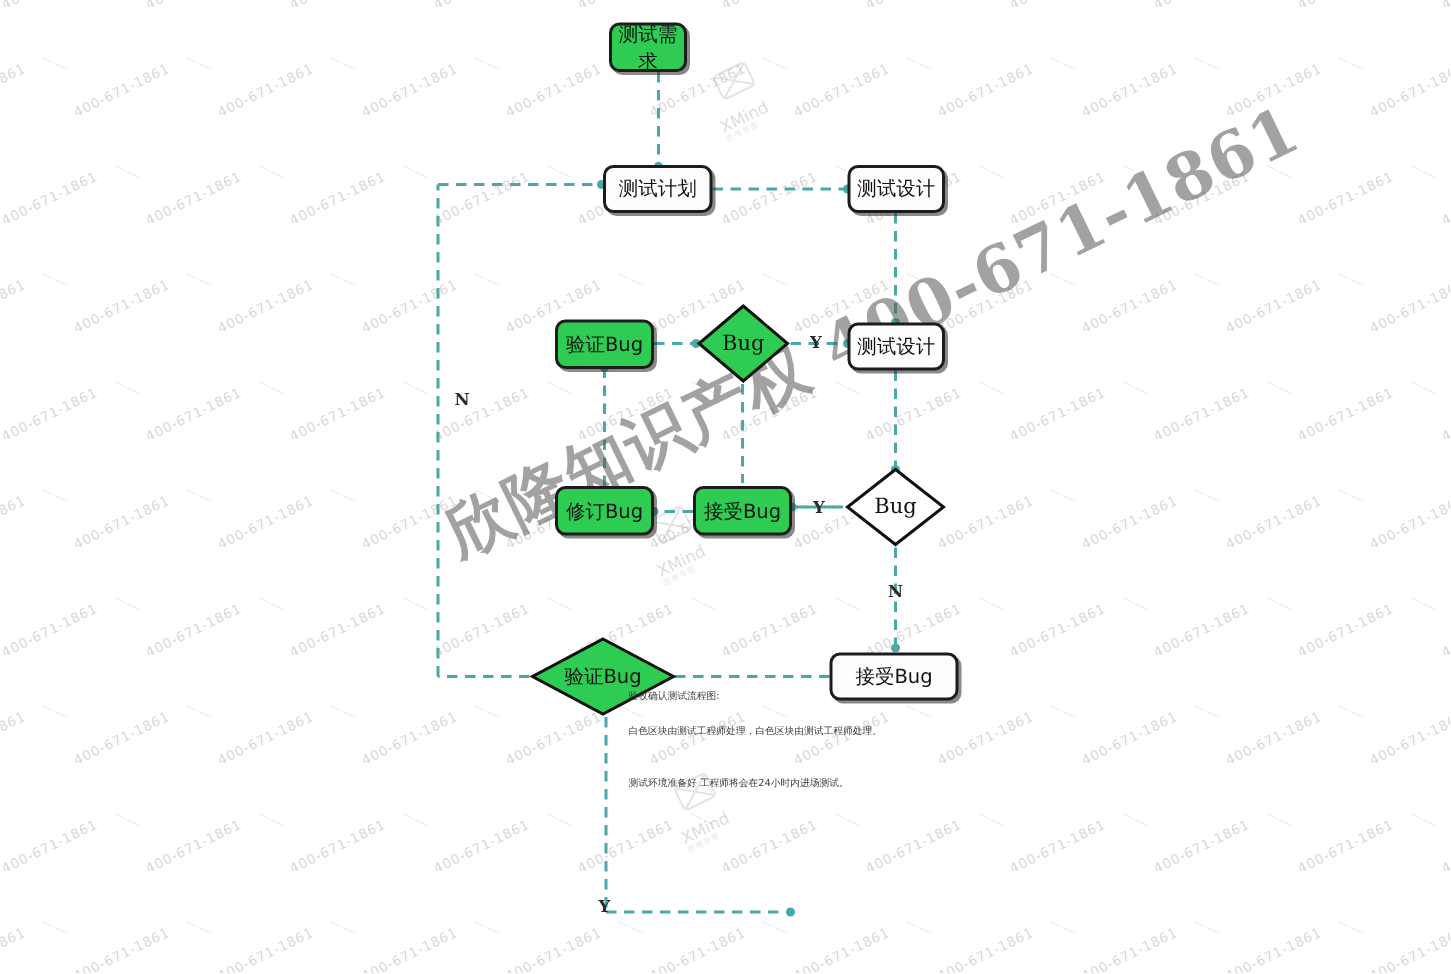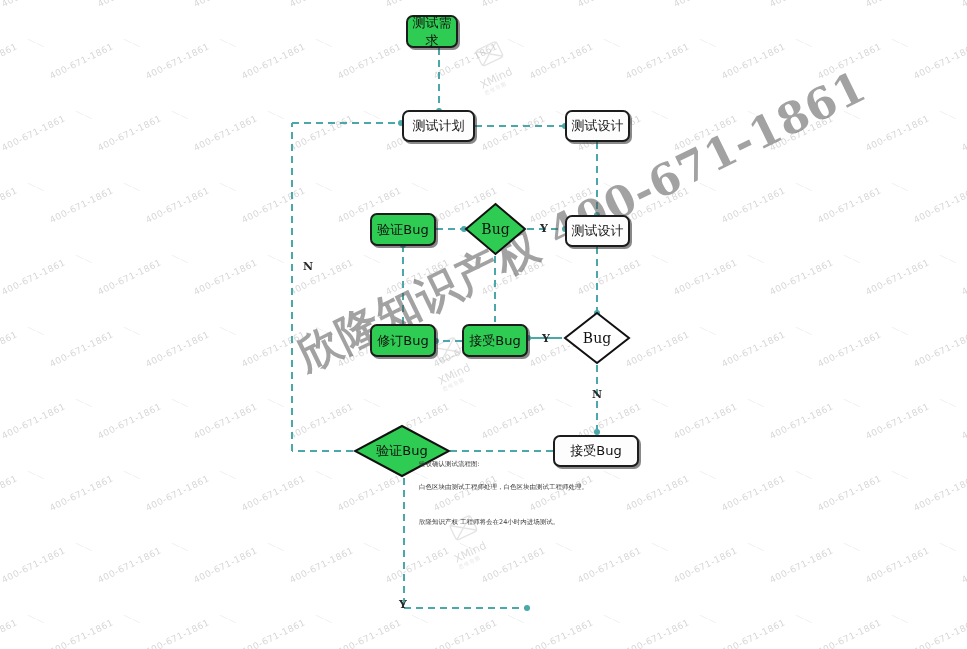--- a/index.html
+++ b/index.html
@@ -534,17 +534,17 @@
 
   <div class="edge-label" style="left:303px; top:260px;">N</div>
   <div class="edge-label" style="left:540px; top:222px;">Y</div>
   <div class="edge-label" style="left:542px; top:332px;">Y</div>
   <div class="edge-label" style="left:592px; top:388px;">N</div>
   <div class="edge-label" style="left:399px; top:598px;">Y</div>
 
   <div id="notes">
     <div class="note-line n1">验收确认测试流程图:</div>
     <div class="note-line n2">白色区块由测试工程师处理，白色区块由测试工程师处理。</div>
-    <div class="note-line n3">欣隆知识产权  工程师将会在24小时内进场测试。</div>
+    <div class="note-line n3">测试环境准备好  工程师将会在24小时内进场测试。</div>
   </div>
 
 
 </div>
 
 </body></html>

